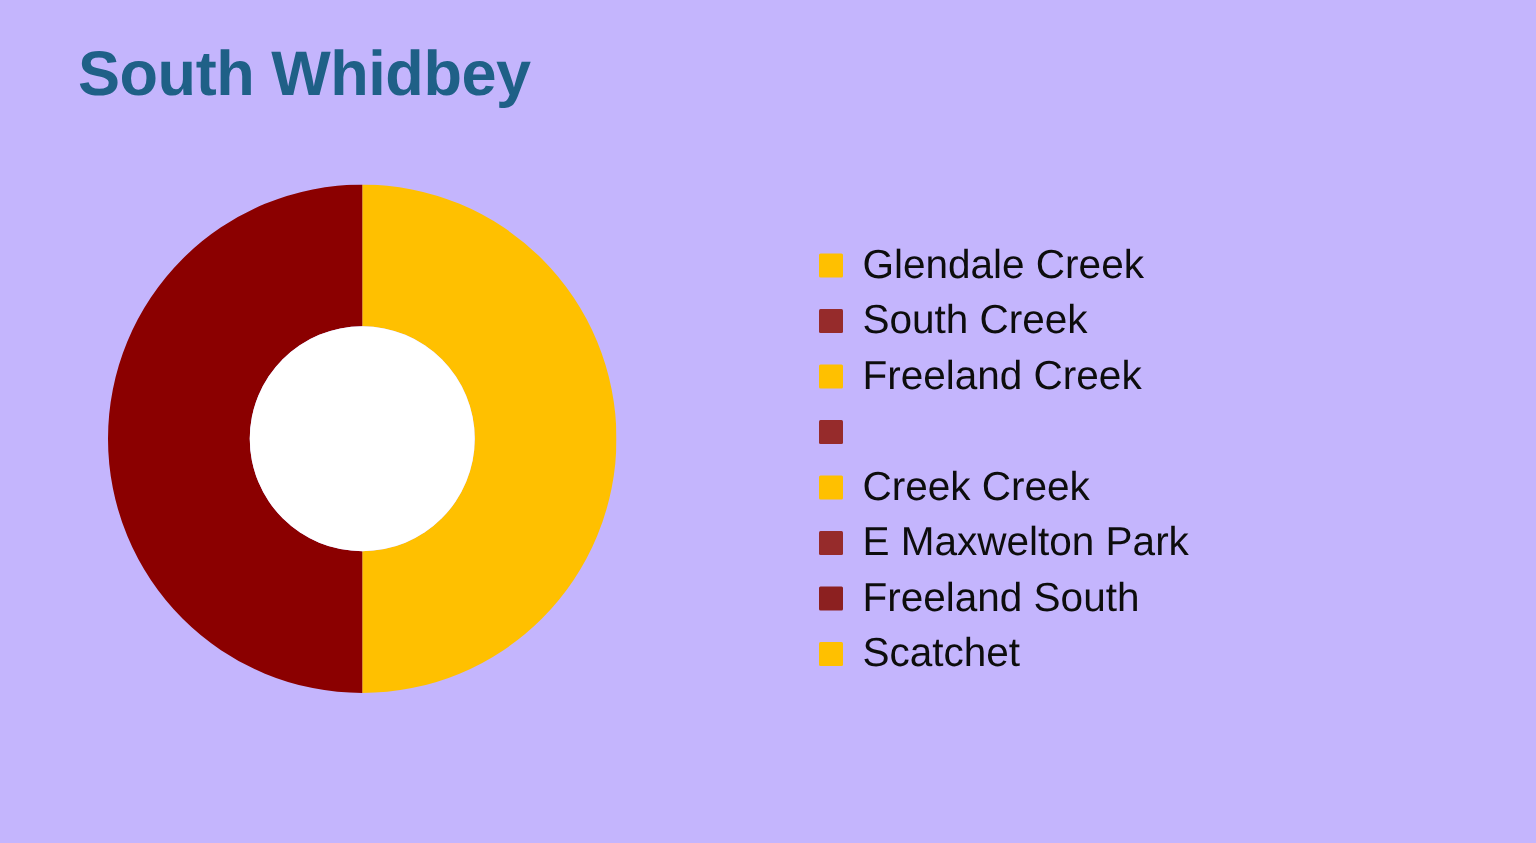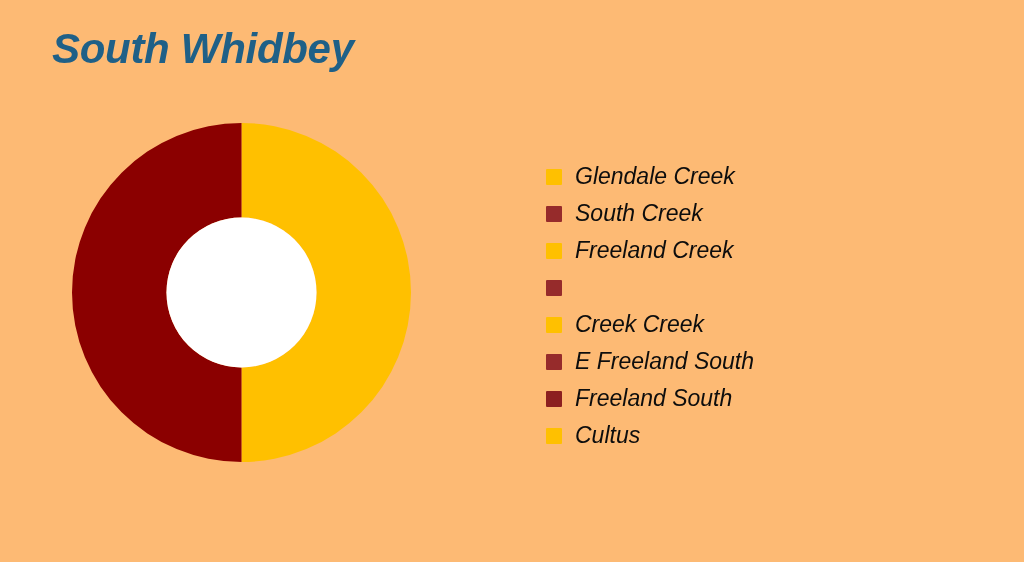--- a/index.html
+++ b/index.html
@@ -60,30 +60,30 @@
     height: 37px;
   }
   .legend-swatch {
     width: 16px;
     height: 16px;
     flex: 0 0 16px;
     border-radius: 1px;
   }
   .legend-label {
     margin-left: 13px;
-    font-size: 23px;
+    font-size: 27px;
     color: #0d0d0d;
     white-space: nowrap;
     line-height: 1;
   }
 </style>
 </head>
 <body style="background: rgb(255, 255, 255);">
 
-<div id="slide" style="background: #fdba74; font-style: italic;">
+<div id="slide" style="background: #c4b5fd;">
 
   <div id="slide-title" style="color: rgb(31, 96, 135);">South Whidbey</div>
 
   <div id="donut-chart">
     <svg viewBox="0 0 339 339">
 
       <path d="M 169.5 0 A 169.5 169.5 0 0 1 169.5 339 L 169.5 244.5 A 75 75 0 0 0 169.5 94.5 Z" fill="#ffc000"></path>
 
       <path d="M 169.5 339 A 169.5 169.5 0 0 1 169.5 0 L 169.5 94.5 A 75 75 0 0 0 169.5 244.5 Z" fill="#8b0000"></path>
 
@@ -112,28 +112,28 @@
       <span class="legend-swatch" style="background: rgb(150, 43, 43);"></span>
     </div>
 
     <div class="legend-item">
       <span class="legend-swatch" style="background: rgb(255, 192, 0);"></span>
       <span class="legend-label">Creek Creek</span>
     </div>
 
     <div class="legend-item">
       <span class="legend-swatch" style="background: rgb(150, 43, 43);"></span>
-      <span class="legend-label">E Freeland South</span>
+      <span class="legend-label">E Maxwelton Park</span>
     </div>
 
     <div class="legend-item">
       <span class="legend-swatch" style="background: rgb(140, 32, 32);"></span>
       <span class="legend-label">Freeland South</span>
     </div>
 
     <div class="legend-item">
       <span class="legend-swatch" style="background: rgb(255, 192, 0);"></span>
-      <span class="legend-label">Cultus</span>
+      <span class="legend-label">Scatchet</span>
     </div>
 
   </div>
 
 </div>
 
 </body></html>

